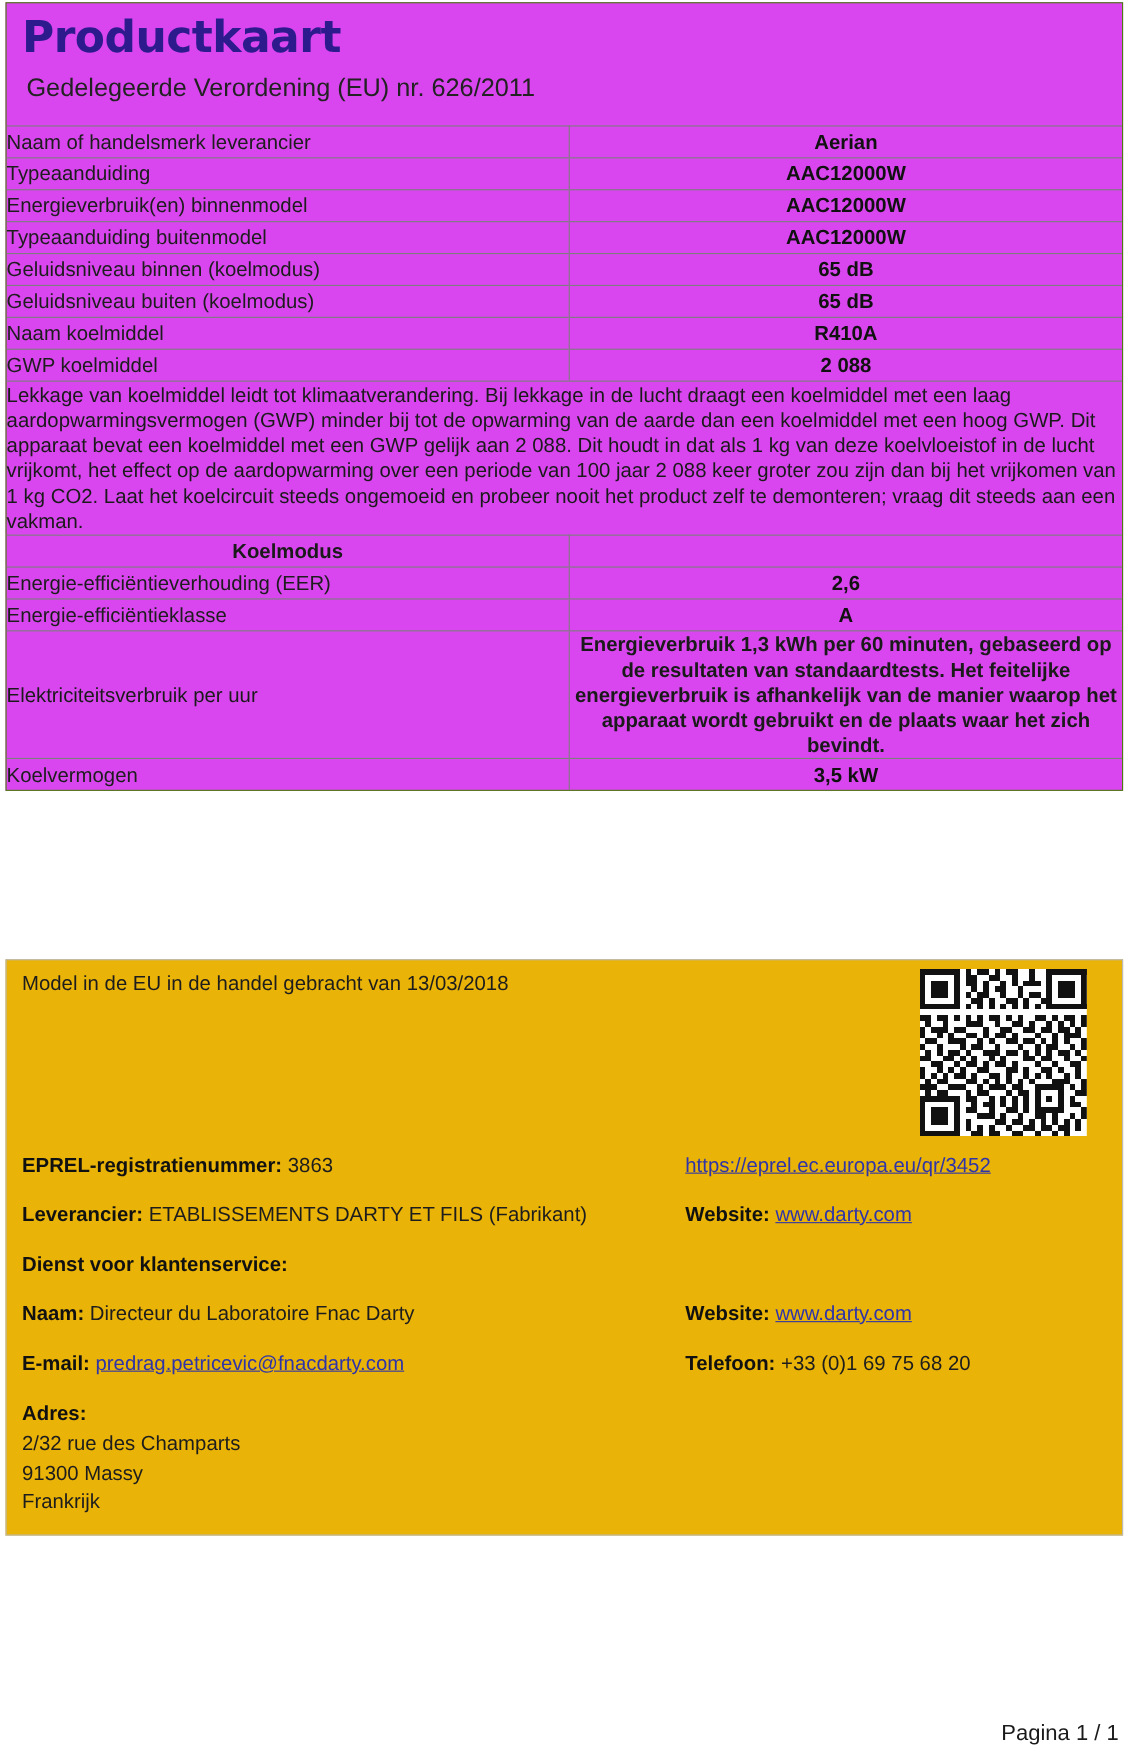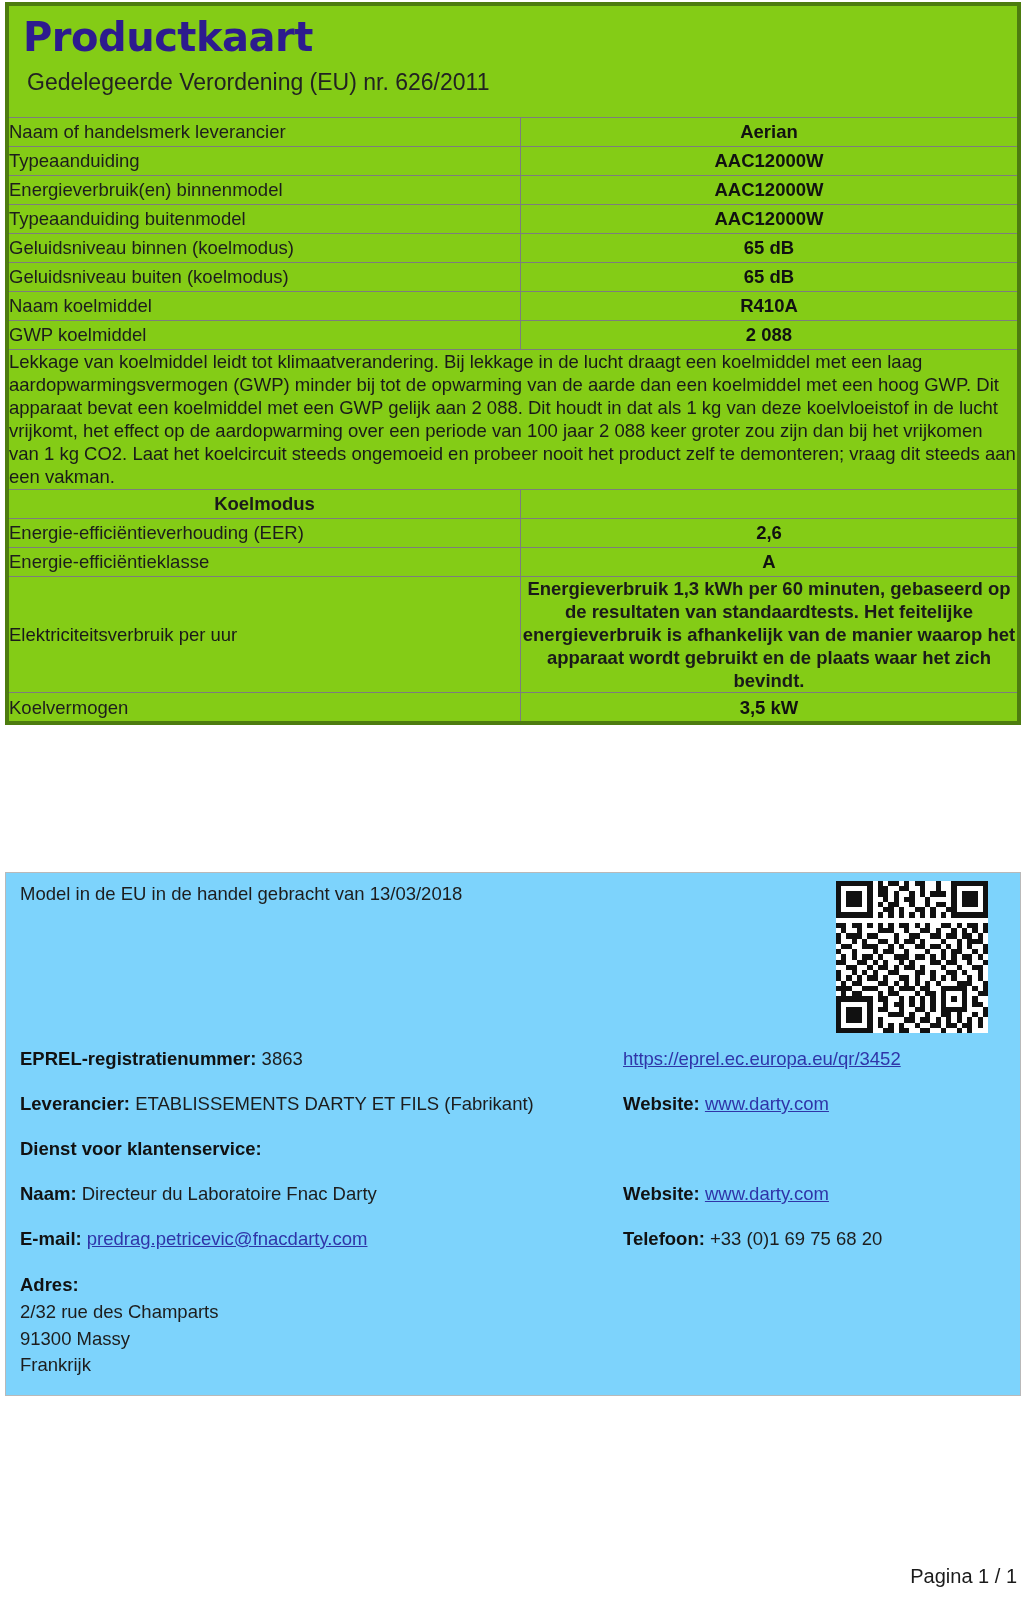--- a/index.html
+++ b/index.html
@@ -22,23 +22,23 @@
     width: 1033px;
     height: 1600px;
   }
 
   
   .main-box {
     position: absolute;
     left: 5px;
     top: 2px;
     width: 1016px;
-    border: 4px solid #4d7c0f;
+    border: 1px solid #4d7c0f;
     box-sizing: border-box;
-    background: #84cc16;
+    background: #d946ef;
   }
 
   .header-area {
     padding: 10px 14px 12px 14px;
   }
   .doc-title {
     font-family: "DejaVu Sans", sans-serif;
     font-size: 40px;
     font-weight: bold;
     color: #2d1b8e;
@@ -112,21 +112,21 @@
 
   
   .info-box {
     position: absolute;
     left: 5px;
     top: 872px;
     width: 1016px;
     height: 524px;
     border: 1px solid #b9b9b9;
     box-sizing: border-box;
-    background: #7dd3fc;
+    background: #eab308;
   }
   .model-line {
     position: absolute;
     left: 14px;
     top: 10px;
     font-size: 18.5px;
     color: #1d1d1d;
   }
   .qr {
     position: absolute;

